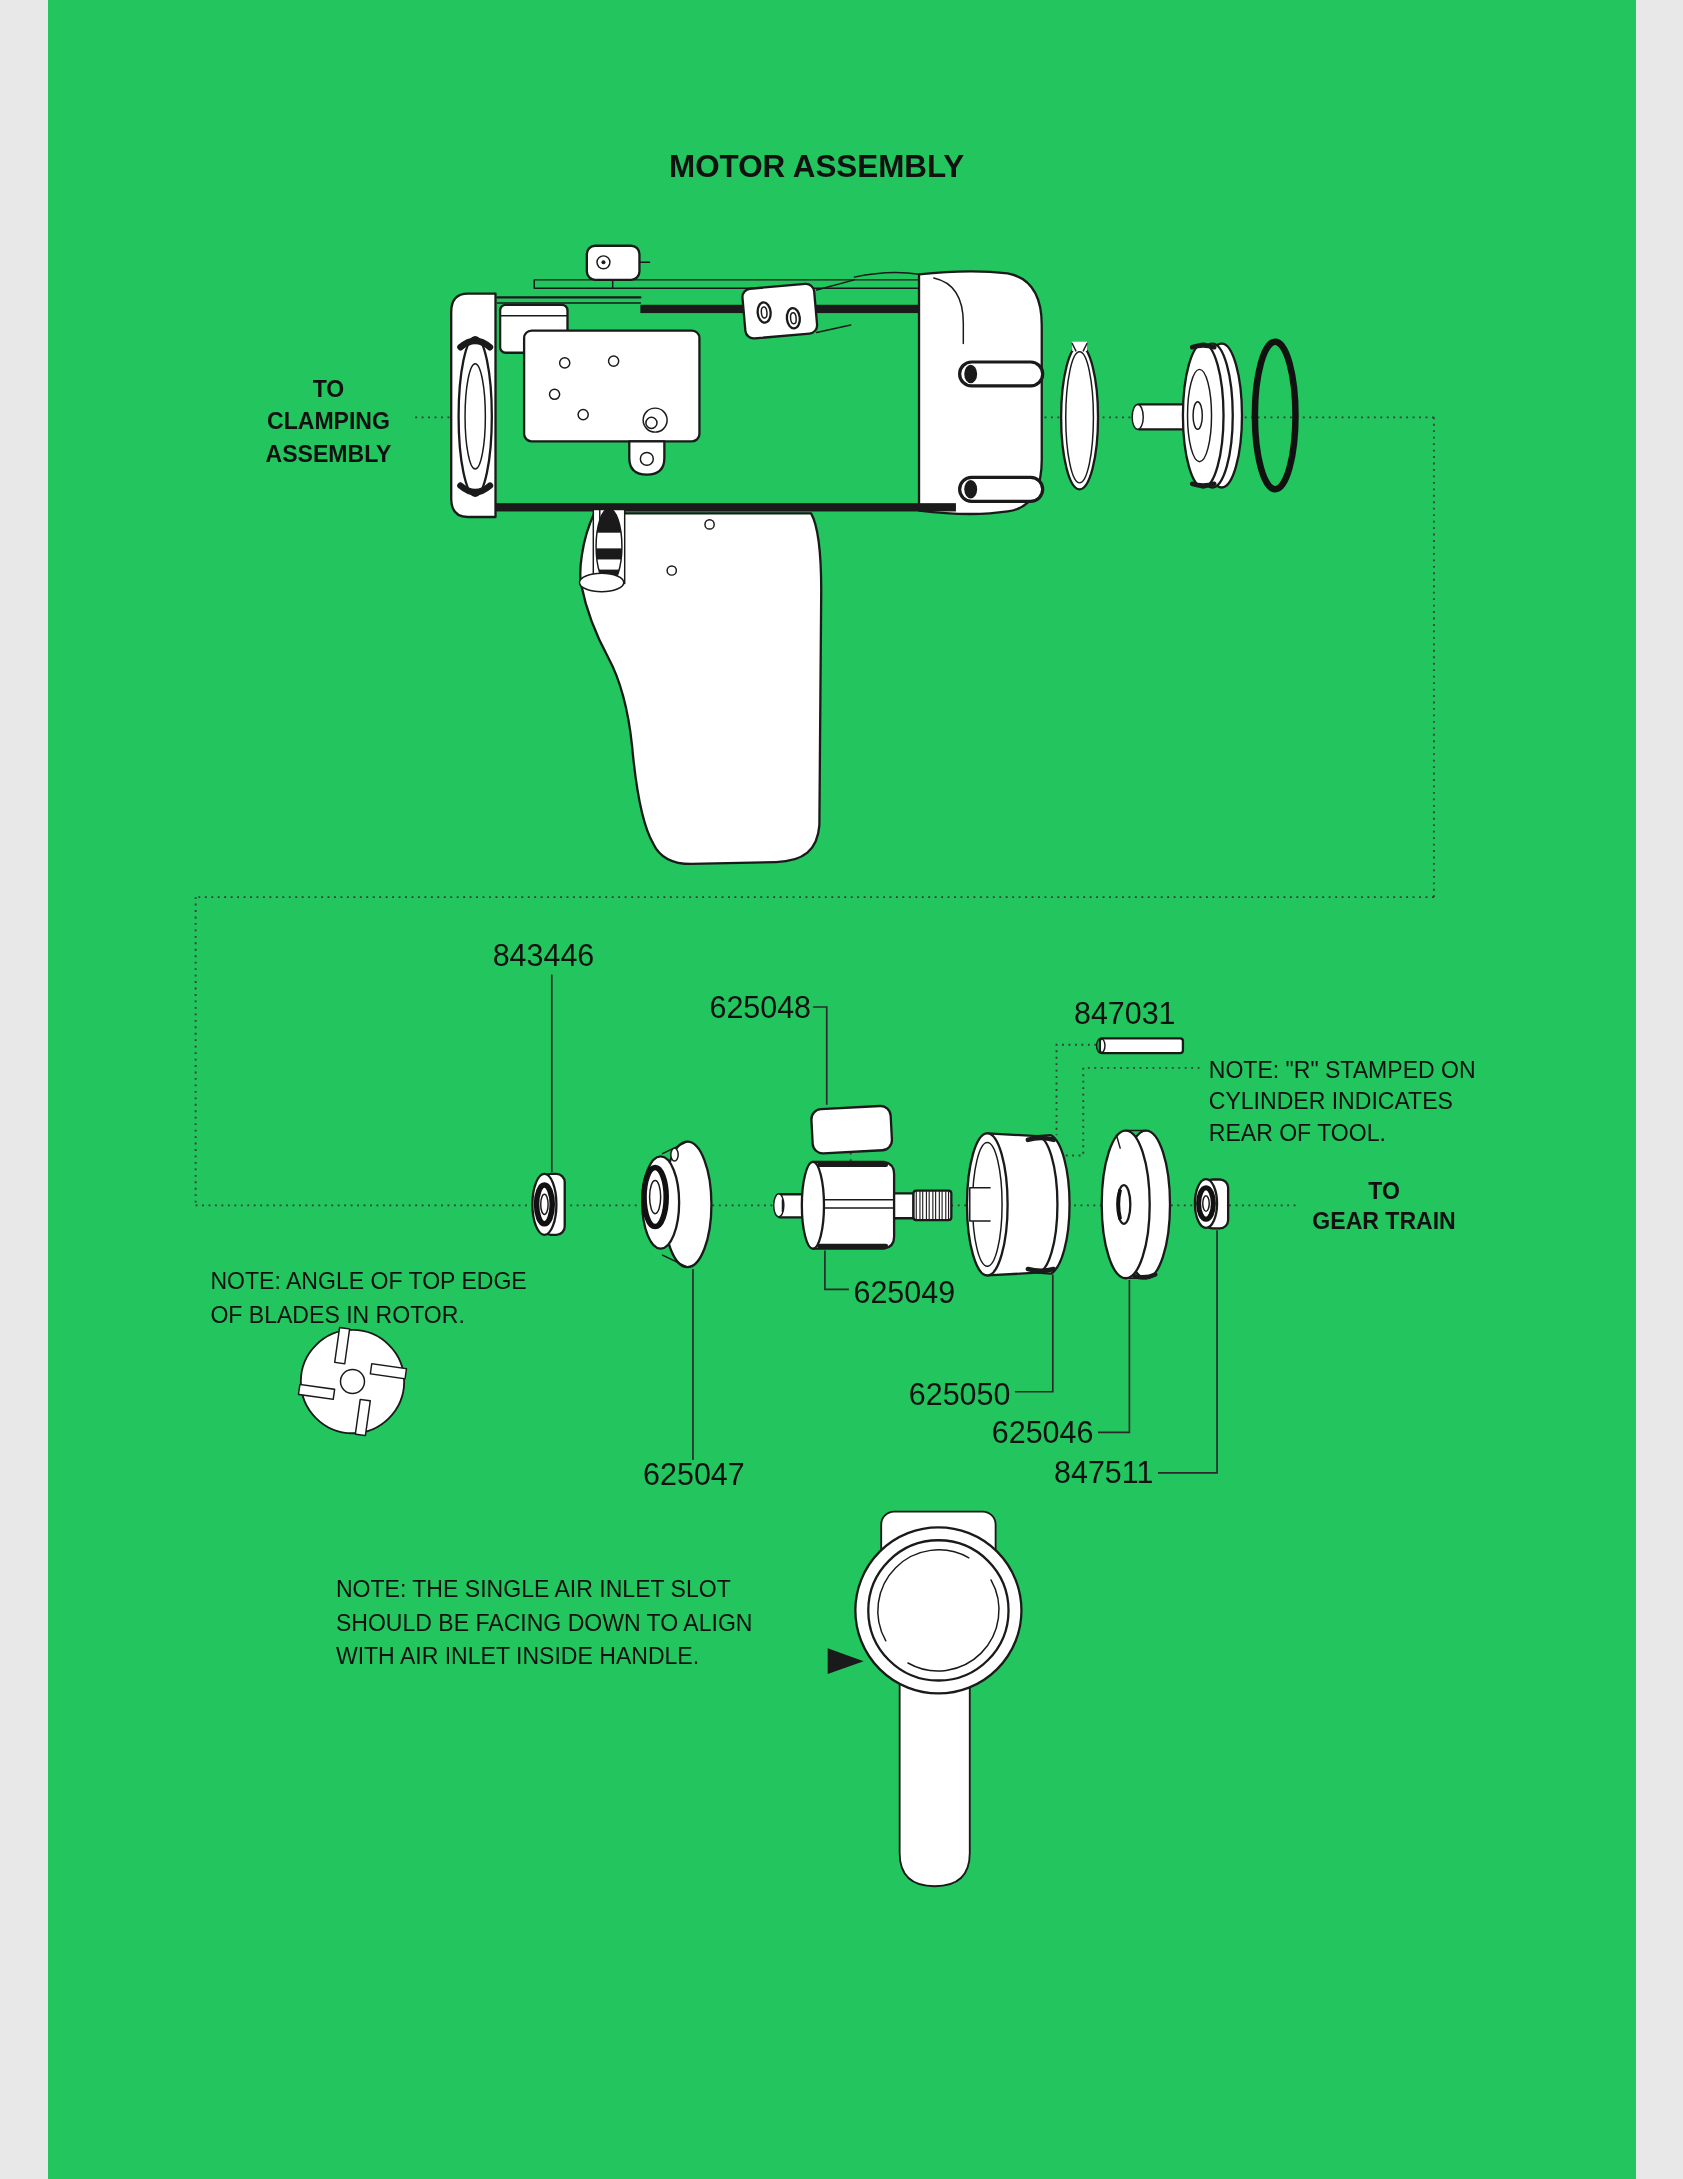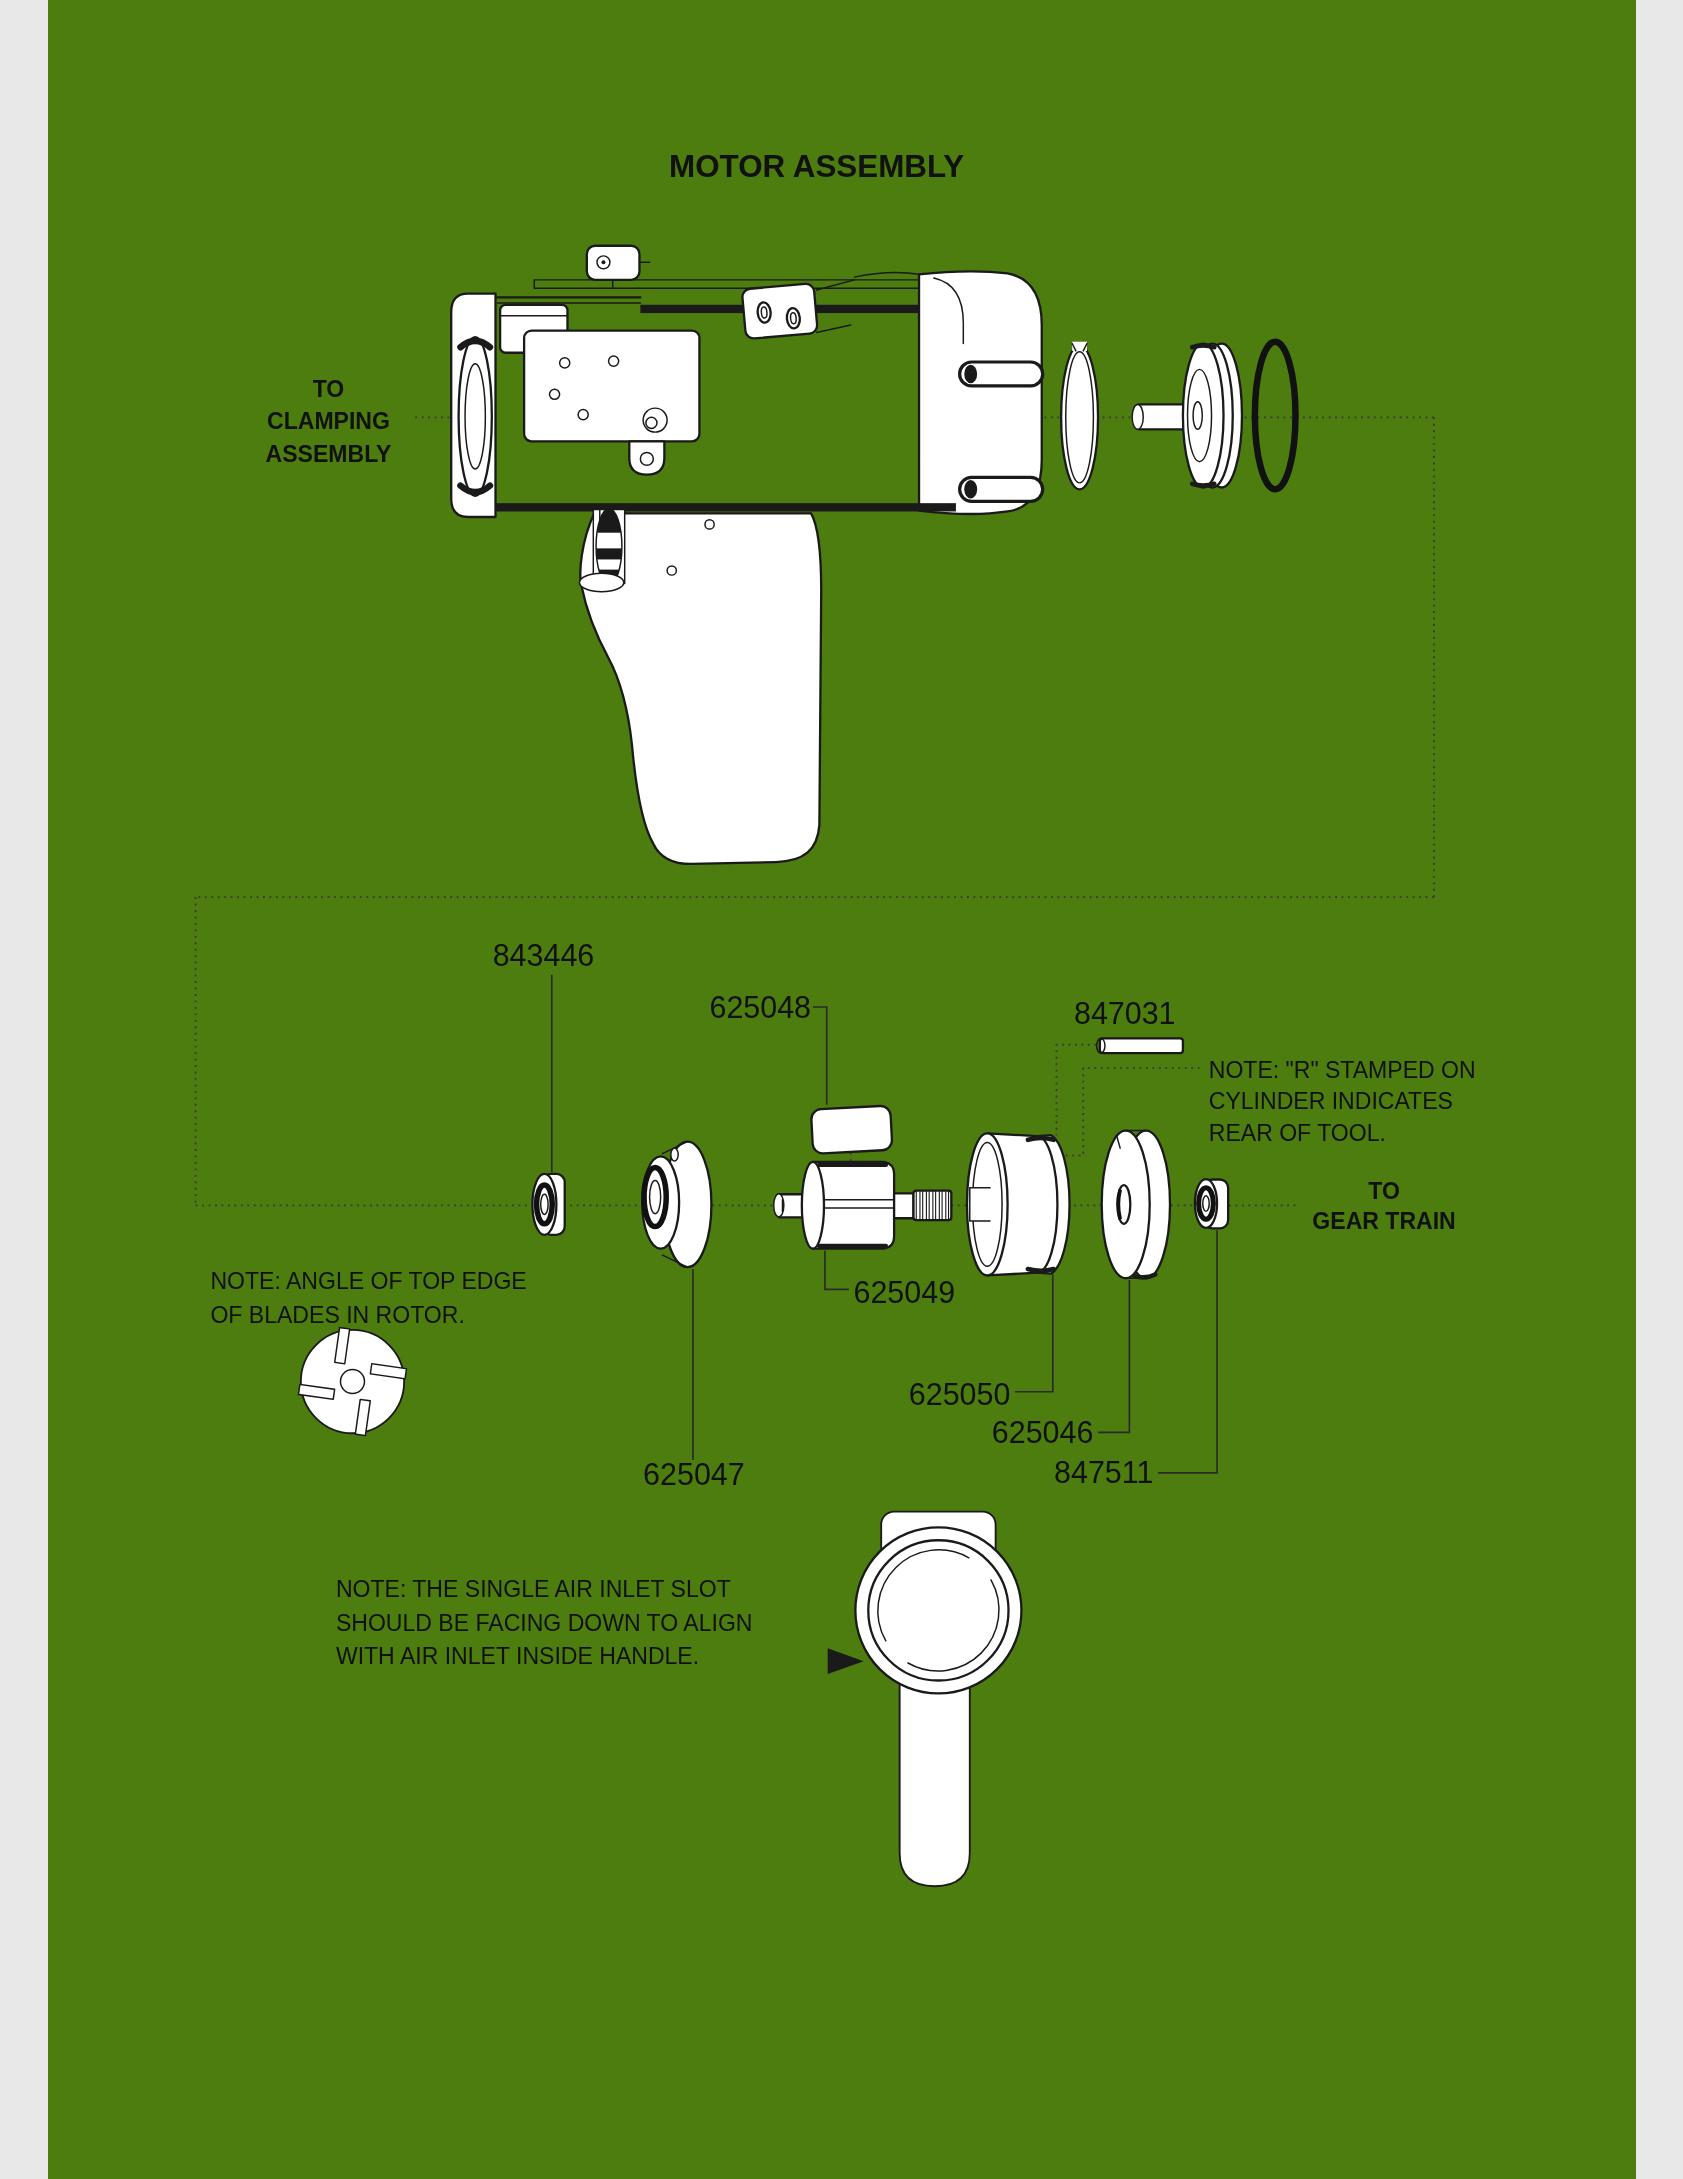--- a/index.html
+++ b/index.html
@@ -1,16 +1,16 @@
 <!DOCTYPE html>
 <html style="font-size:14.8px"><head>
 <meta charset="utf-8">
 <style>
   html,body{margin:0;padding:0;background:#e8e8e8;}
-  .page{position:relative;width:1588px;height:2180px;background:#4d7c0f;margin:0 auto;
+  .page{position:relative;width:1588px;height:2180px;background:#22c55e;margin:0 auto;
         font-family:"Liberation Sans", sans-serif;}
   svg{display:block;}
   .ln{fill:none;stroke:#1a1a1a;stroke-width:2.5;stroke-linecap:round;stroke-linejoin:round;}
   .ln1{fill:none;stroke:#1a1a1a;stroke-width:1.6;stroke-linecap:round;stroke-linejoin:round;}
   .wf{fill:#ffffff;}
   .blk{fill:#1a1a1a;stroke:none;}
   .thick{fill:none;stroke:#1a1a1a;stroke-width:7;stroke-linecap:round;}
   .shade{fill:none;stroke:#1a1a1a;stroke-width:5;stroke-linecap:round;}
   .dot{fill:none;stroke:#3a3a3a;stroke-width:2;stroke-dasharray:2 5;}
   .ldr{fill:none;stroke:#2a2a2a;stroke-width:1.8;}

